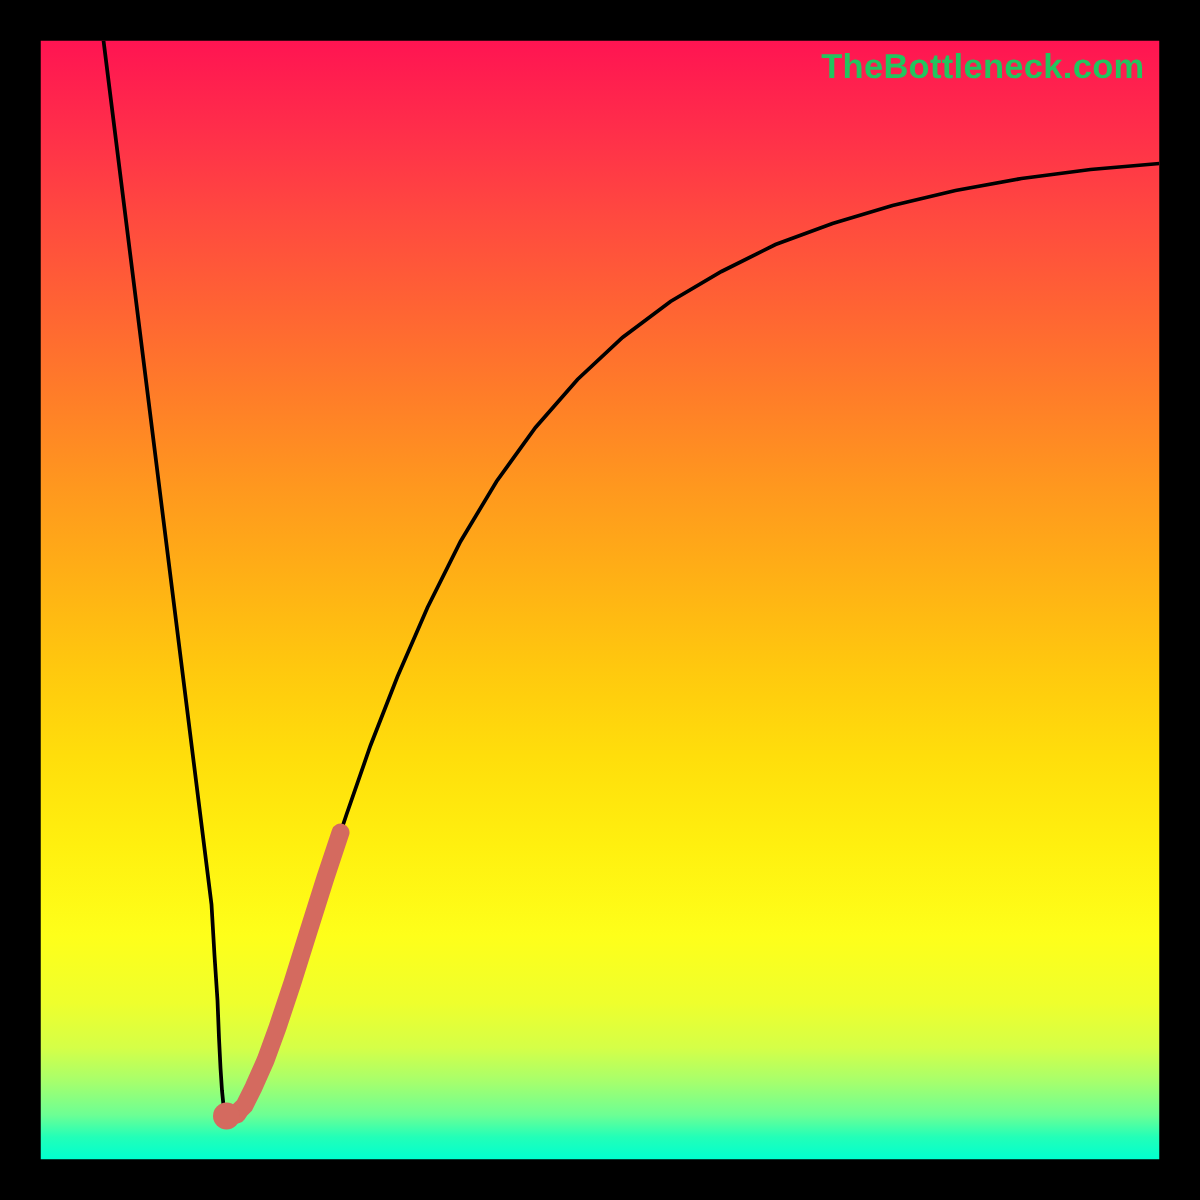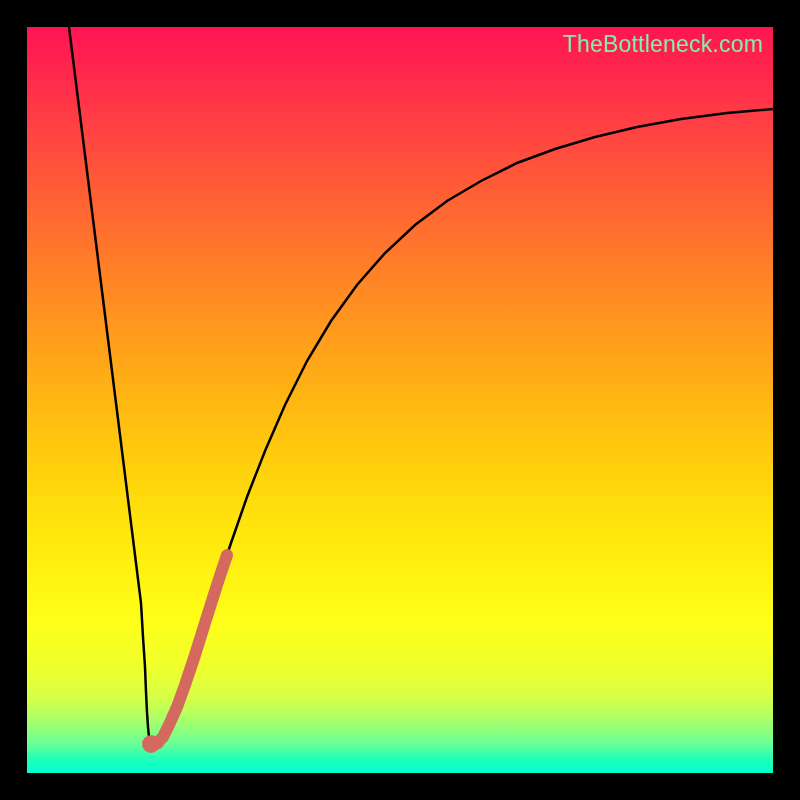--- a/index.html
+++ b/index.html
@@ -48,23 +48,23 @@
       #a7ff6c 93%,
       #6dff94 96%,
       #22ffb8 98%,
       #00ffd0 100%
     );
   }
   .watermark {
     position: absolute;
     top: 4px;
     right: 10px;
-    color: #86efac;
+    color: #22c55e;
     font-size: 23px;
-    font-weight: 400;
+    font-weight: 700;
     letter-spacing: 0.2px;
     user-select: none;
   }
   svg.curve {
     position: absolute;
     inset: 0;
     width: 746px;
     height: 746px;
   }
 </style>

